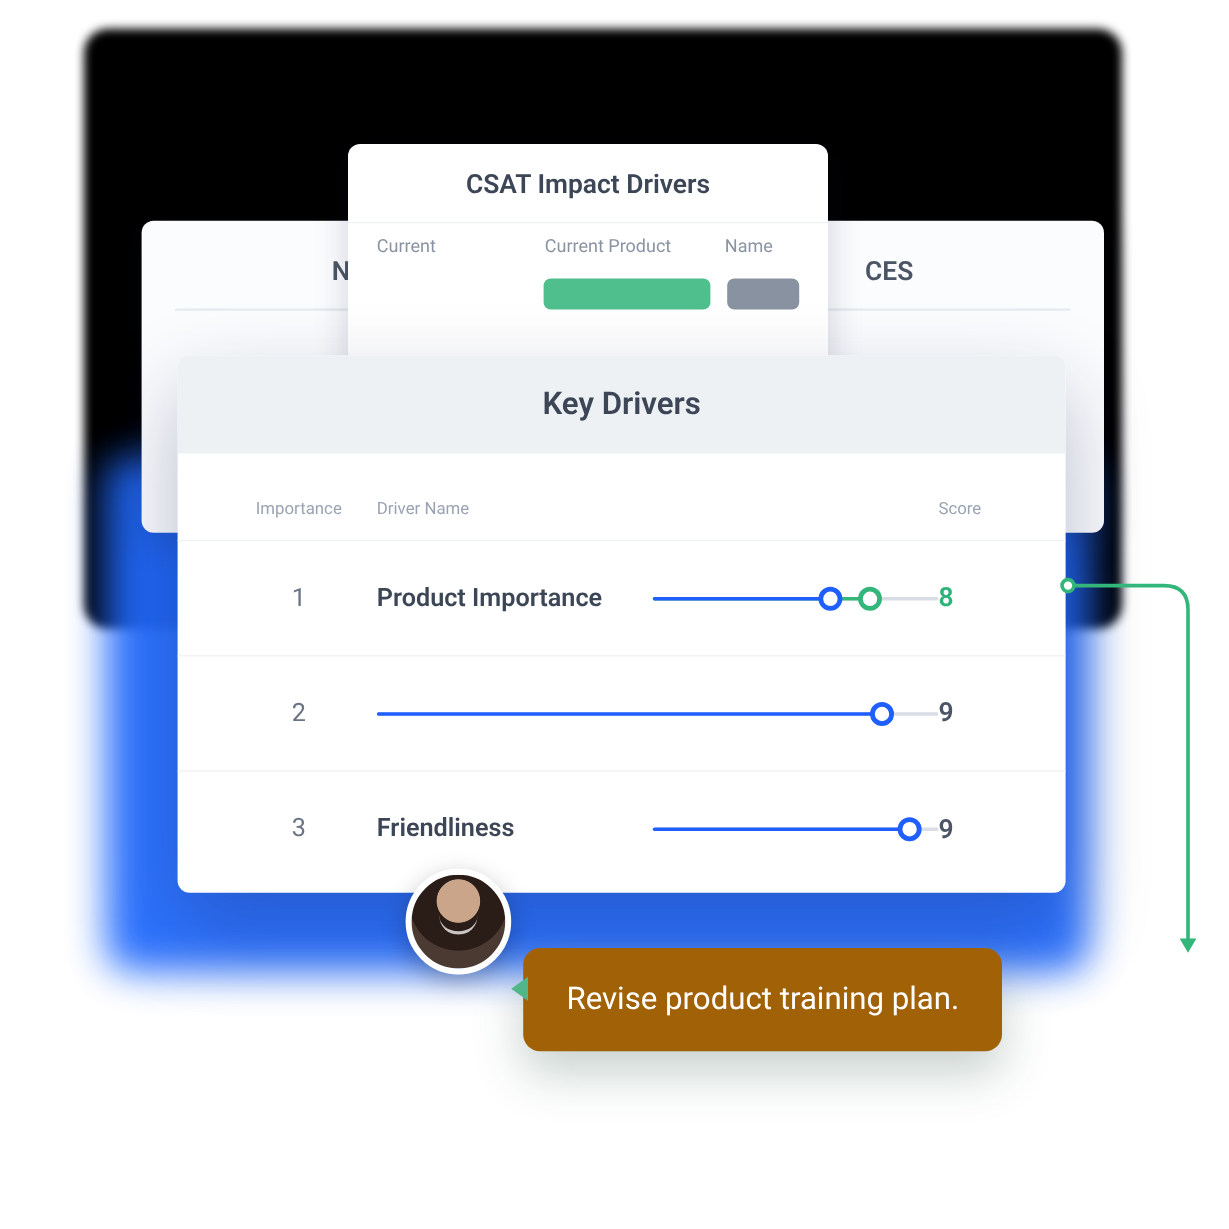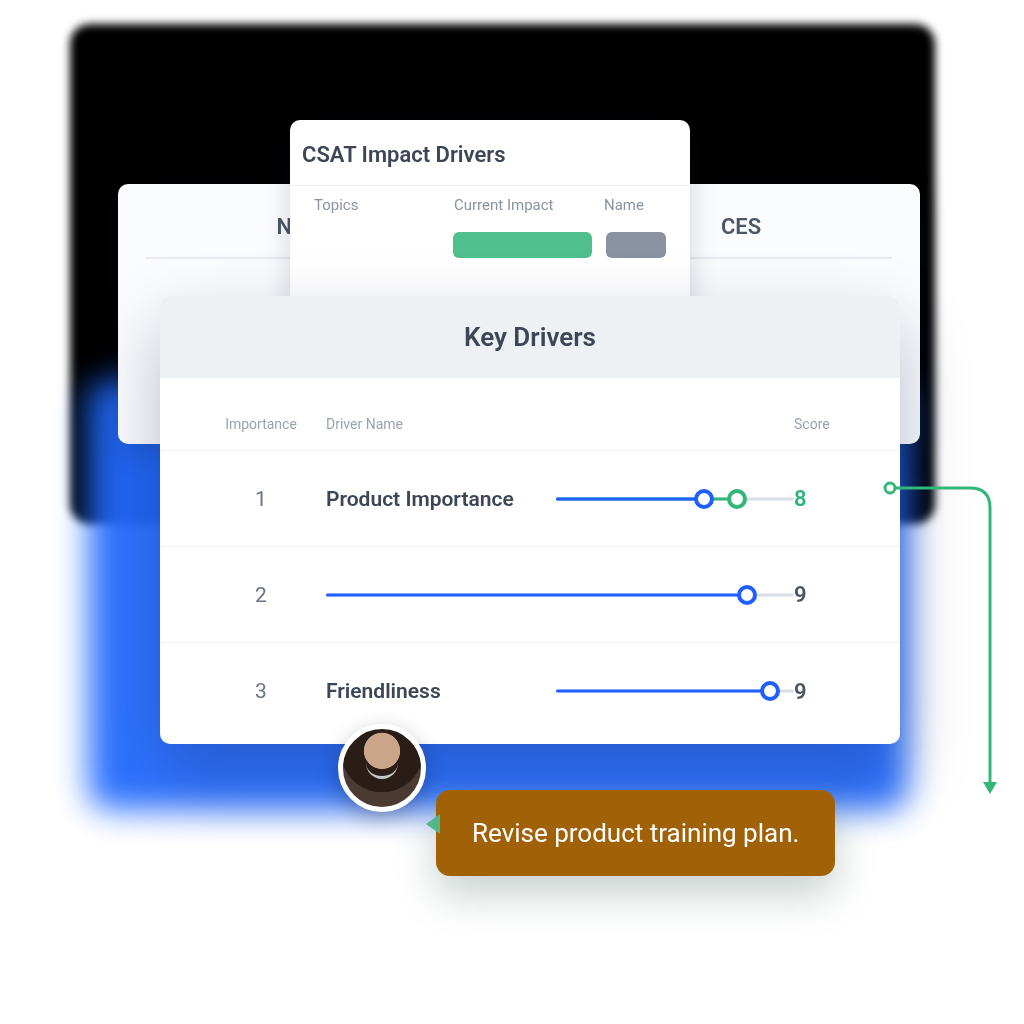--- a/index.html
+++ b/index.html
@@ -63,21 +63,22 @@
     margin: 0 28px;
   }
   
   .csat-card {
     left: 290px; top: 120px;
     width: 400px; height: 220px;
     background: #fff;
     border-radius: 10px;
   }
   .csat-header {
-    padding: 22px 12px 18px;
+    text-align: center;
+    padding: 22px 0 18px;
     font-weight: 600;
     font-size: 22px;
     color: #3c4656;
   }
   .csat-cols {
     display: flex;
     padding: 10px 24px 8px;
     font-size: 15px;
     color: #8a93a2;
     border-top: 1px solid #eef1f5;
@@ -96,21 +97,20 @@
   .pill.green { background: #4fc08d; width: 140px; margin-right: 14px; }
   .pill.gray  { background: #8892a0; width: 60px; }
 
   
   .kd-card {
     left: 148px; top: 296px;
     width: 740px; height: 448px;
     border-radius: 10px;
     background: #fff;
     box-shadow: 0 30px 70px rgba(20,30,80,.28);
-    margin-left: 12px;
   }
   .kd-header {
     background: #eef1f4;
     border-radius: 10px 10px 0 0;
     text-align: center;
     padding: 26px 0;
     font-weight: 600;
     font-size: 26px;
     color: #3c4656;
   }
@@ -224,22 +224,22 @@
     <div class="small-title">NPS</div>
   </div>
 
   <div class="card ces-card">
     <div class="small-title">CES</div>
   </div>
 
   <div class="card csat-card">
     <div class="csat-header">CSAT Impact Drivers</div>
     <div class="csat-cols">
-      <div class="c1">Topics</div>
-      <div class="c2">Current Impact</div>
+      <div class="c1">Current</div>
+      <div class="c2">Current Product</div>
       <div class="c3">Name</div>
     </div>
     <div class="csat-row">
       <div style="width:140px"></div>
       <div class="pill green"></div>
       <div class="pill gray"></div>
     </div>
   </div>
 
   <div class="card kd-card">

